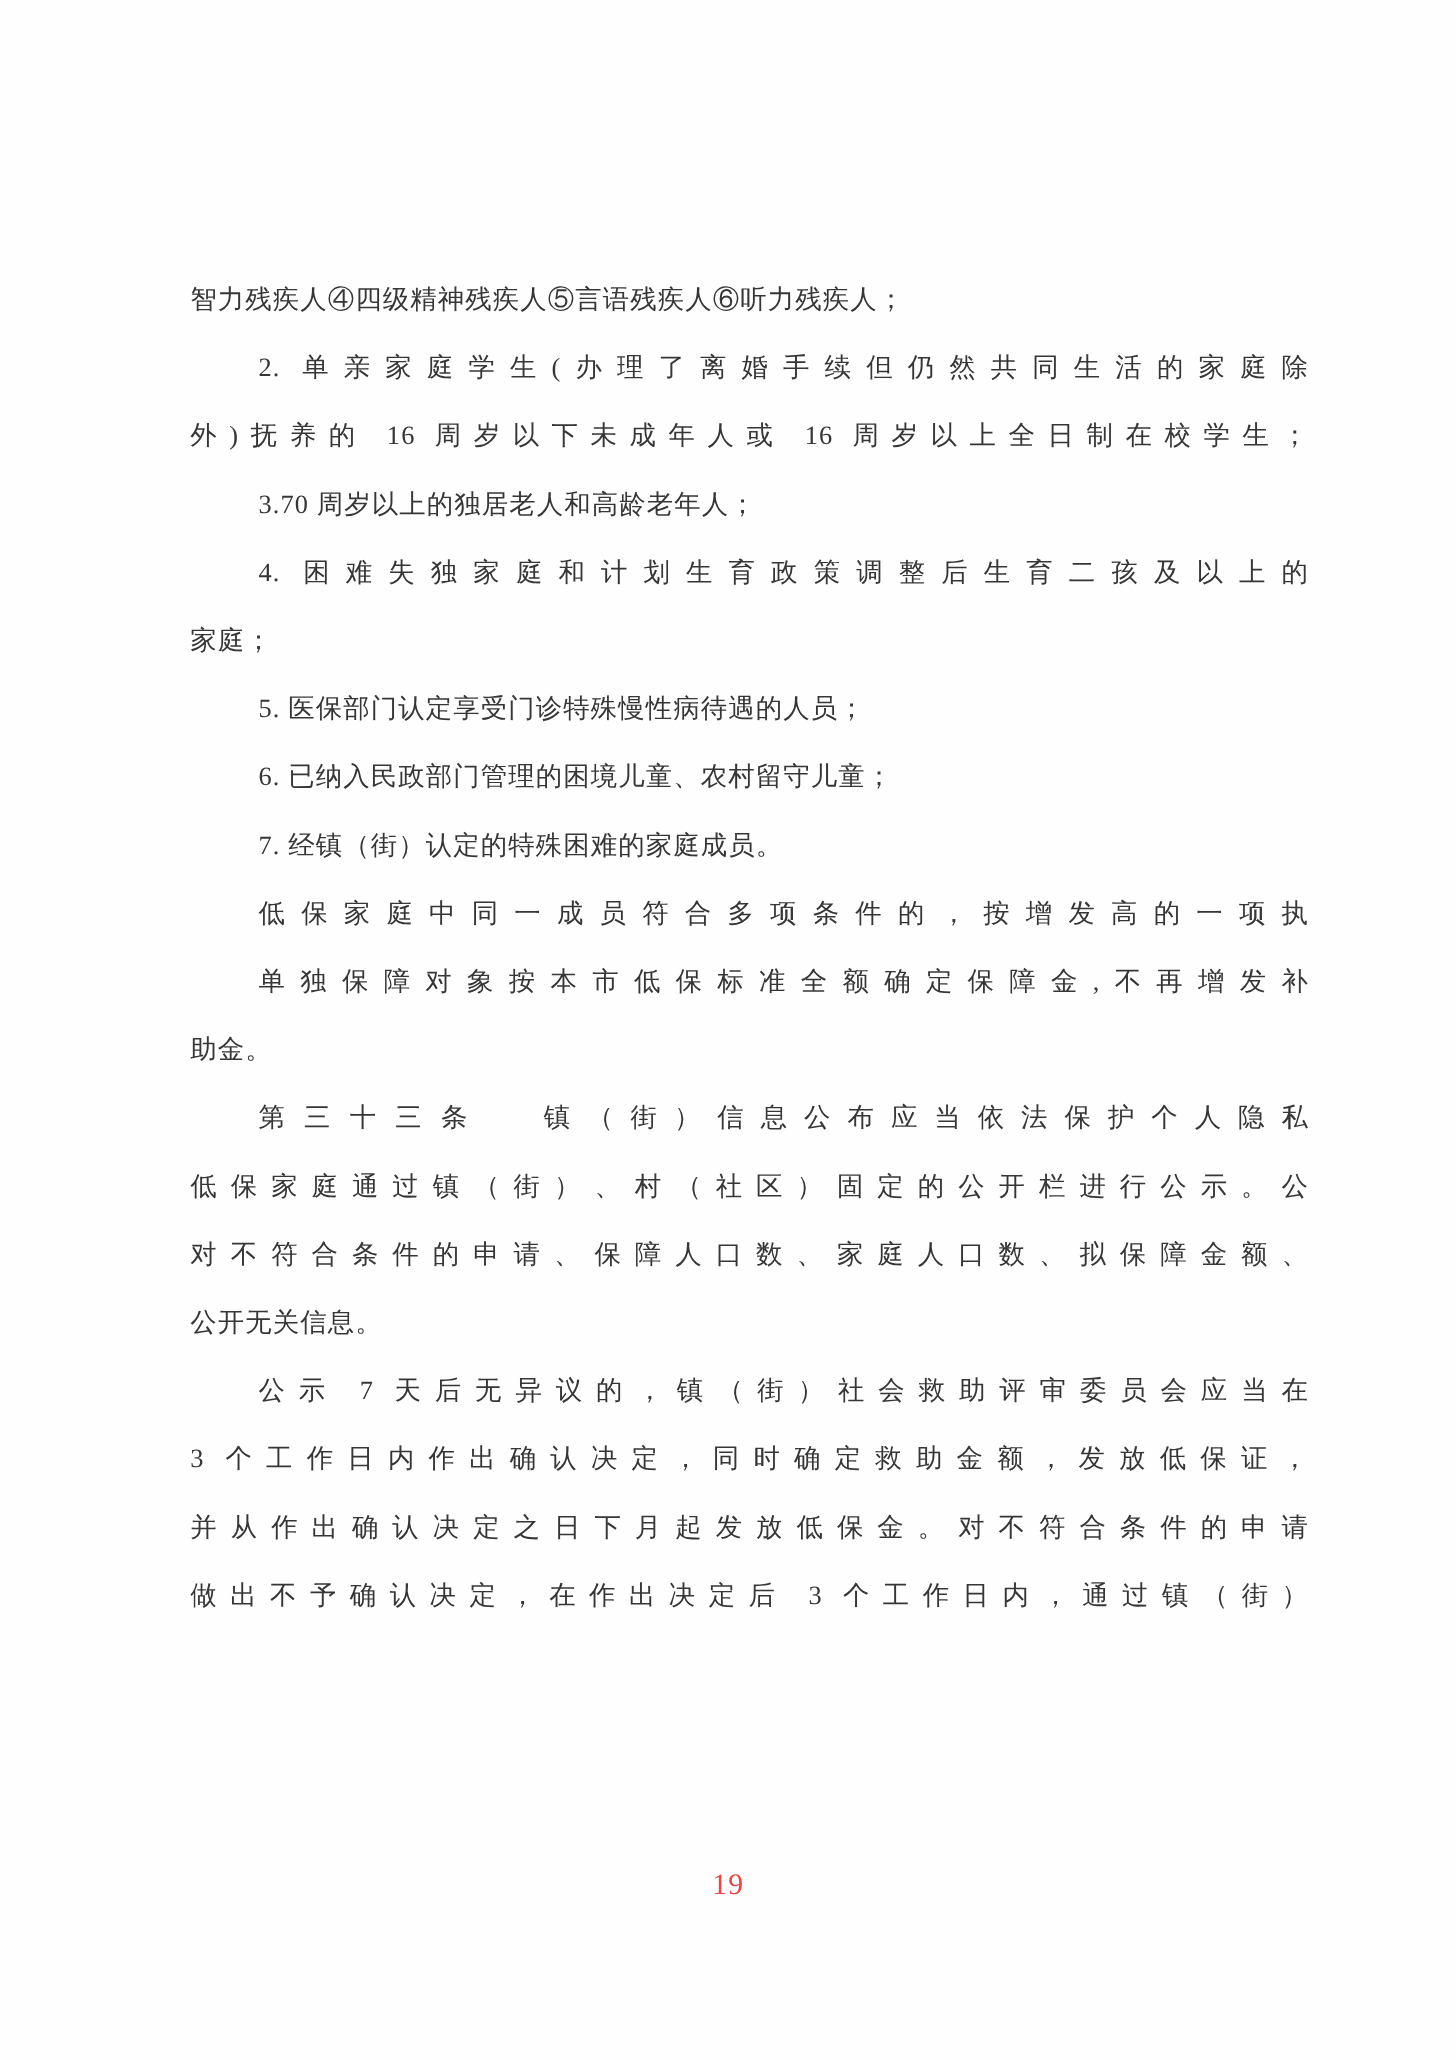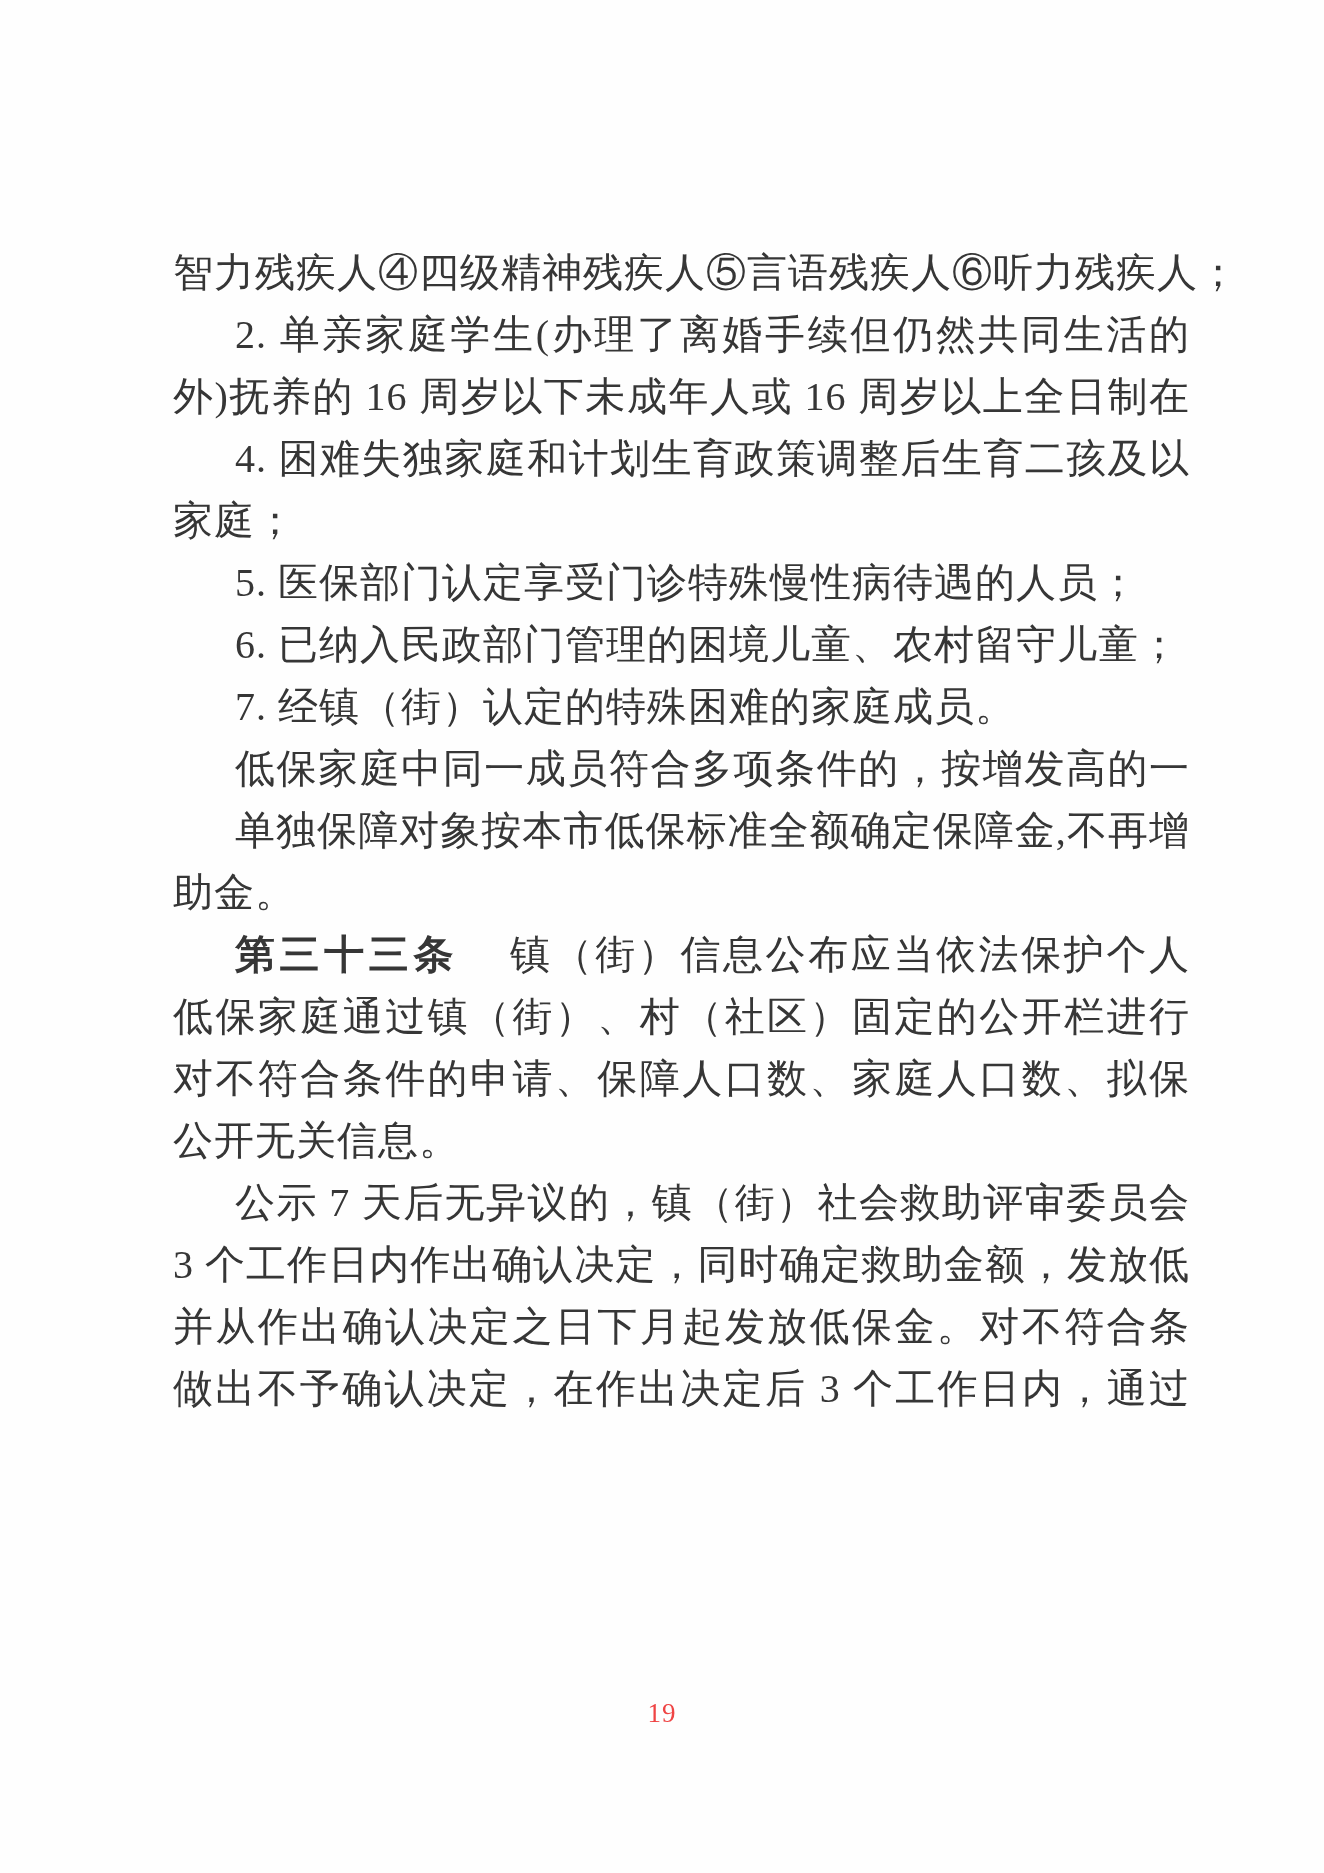--- a/index.html
+++ b/index.html
@@ -17,39 +17,39 @@
     color: #363636;
     overflow: hidden;
   }
   .text-block {
     position: absolute;
     left: 173px;
     top: 242px;
     width: 1017px;
   }
   .line {
-    font-size: 40px;
+    font-size: 24px;
     line-height: 62px;
     height: 62px;
     letter-spacing: 1px;
     white-space: nowrap;
     text-rendering: optimizeLegibility;
   }
   .line.indent {
     padding-left: 62px;
   }
   .line.fill {
     white-space: normal;
     text-align: justify;
     text-align-last: justify;
     text-justify: inter-character;
     overflow: hidden;
   }
   .bold-term {
-    font-weight: bold;
+    font-weight: normal;
     margin-right: 52px;
     letter-spacing: 3px;
   }
   .footer {
     position: absolute;
     left: 0;
     top: 1698px;
     width: 100%;
     text-align: center;
   }
@@ -60,20 +60,21 @@
   }
 </style>
 </head>
 <body>
 
 <div class="page">
   <div class="text-block">
       <div class="line"><span>智力残疾人④四级精神残疾人⑤言语残疾人⑥听力残疾人；</span></div>
       <div class="line indent fill"><span>2. 单亲家庭学生(办理了离婚手续但仍然共同生活的家庭除</span></div>
       <div class="line fill"><span>外)抚养的 16 周岁以下未成年人或 16 周岁以上全日制在校学生；</span></div>
+      <div class="line indent"><span>3.70 周岁以上的独居老人和高龄老年人；</span></div>
       <div class="line indent fill"><span>4. 困难失独家庭和计划生育政策调整后生育二孩及以上的</span></div>
       <div class="line"><span>家庭；</span></div>
       <div class="line indent"><span>5. 医保部门认定享受门诊特殊慢性病待遇的人员；</span></div>
       <div class="line indent"><span>6. 已纳入民政部门管理的困境儿童、农村留守儿童；</span></div>
       <div class="line indent"><span>7. 经镇（街）认定的特殊困难的家庭成员。</span></div>
       <div class="line indent fill"><span>低保家庭中同一成员符合多项条件的，按增发高的一项执</span></div>
       <div class="line indent fill"><span>单独保障对象按本市低保标准全额确定保障金,不再增发补</span></div>
       <div class="line"><span>助金。</span></div>
       <div class="line indent fill"><span class="bold-term">第三十三条</span><span>镇（街）信息公布应当依法保护个人隐私</span></div>
       <div class="line fill"><span>低保家庭通过镇（街）、村（社区）固定的公开栏进行公示。公</span></div>

